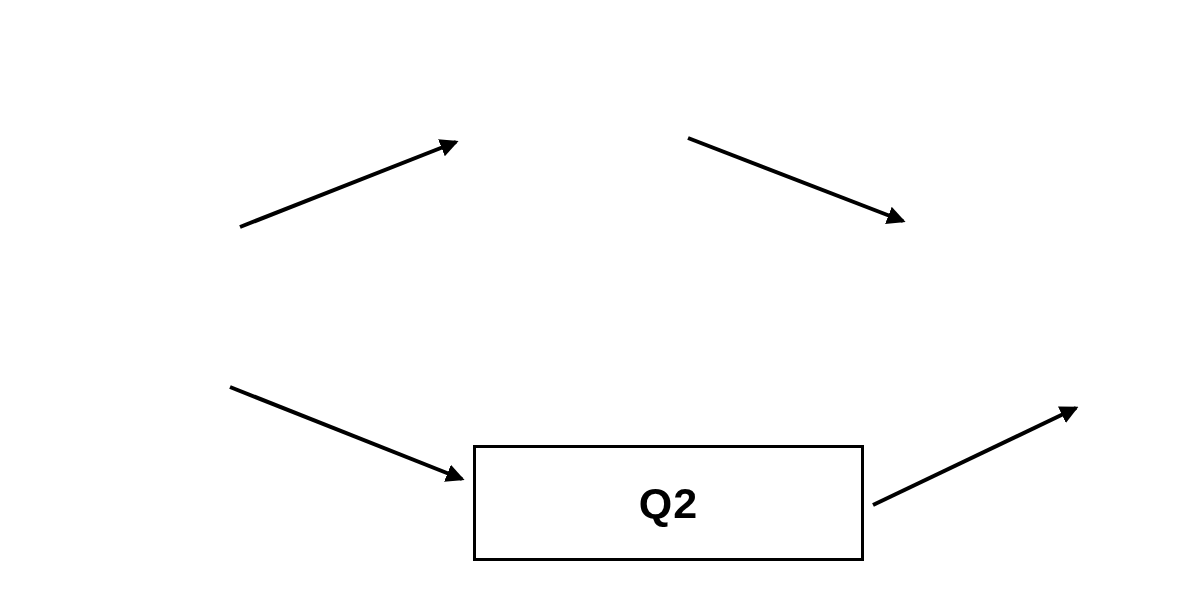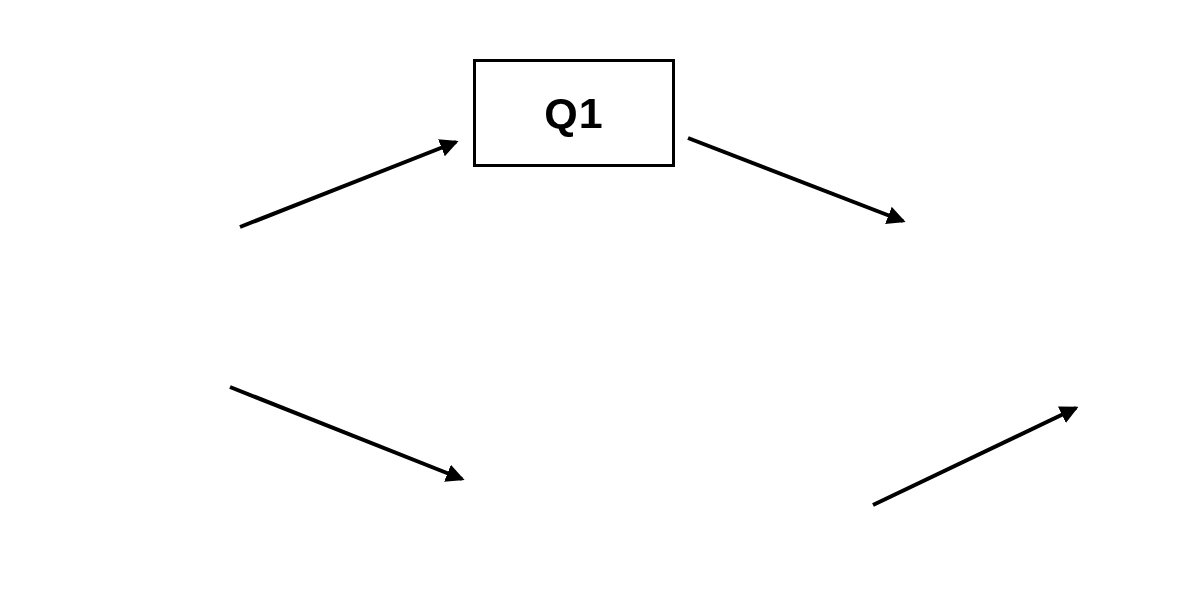--- a/index.html
+++ b/index.html
@@ -77,19 +77,19 @@
       <marker id="arrowhead" viewBox="0 0 10 10" refX="8.5" refY="5" markerWidth="4.6" markerHeight="4.6" orient="auto-start-reverse">
         <path class="arrowhead-path" d="M 0 0 L 10 5 L 0 10 z"></path>
       </marker>
     </defs>
     <line class="edge" x1="240" y1="227" x2="456" y2="142" marker-end="url(#arrowhead)"></line>
     <line class="edge" x1="688" y1="138" x2="903" y2="221" marker-end="url(#arrowhead)"></line>
     <line class="edge" x1="230" y1="387" x2="462" y2="479" marker-end="url(#arrowhead)"></line>
     <line class="edge" x1="873" y1="505" x2="1076" y2="408" marker-end="url(#arrowhead)"></line>
   </svg>
 
-  <div class="node" id="node-q1">
-    <span class="node-label">Q1</span>
-  </div>
 
 
+  <div class="node" id="node-q2">
+    <span class="node-label">Q2</span>
+  </div>
 
 </div>
 
 </body></html>

